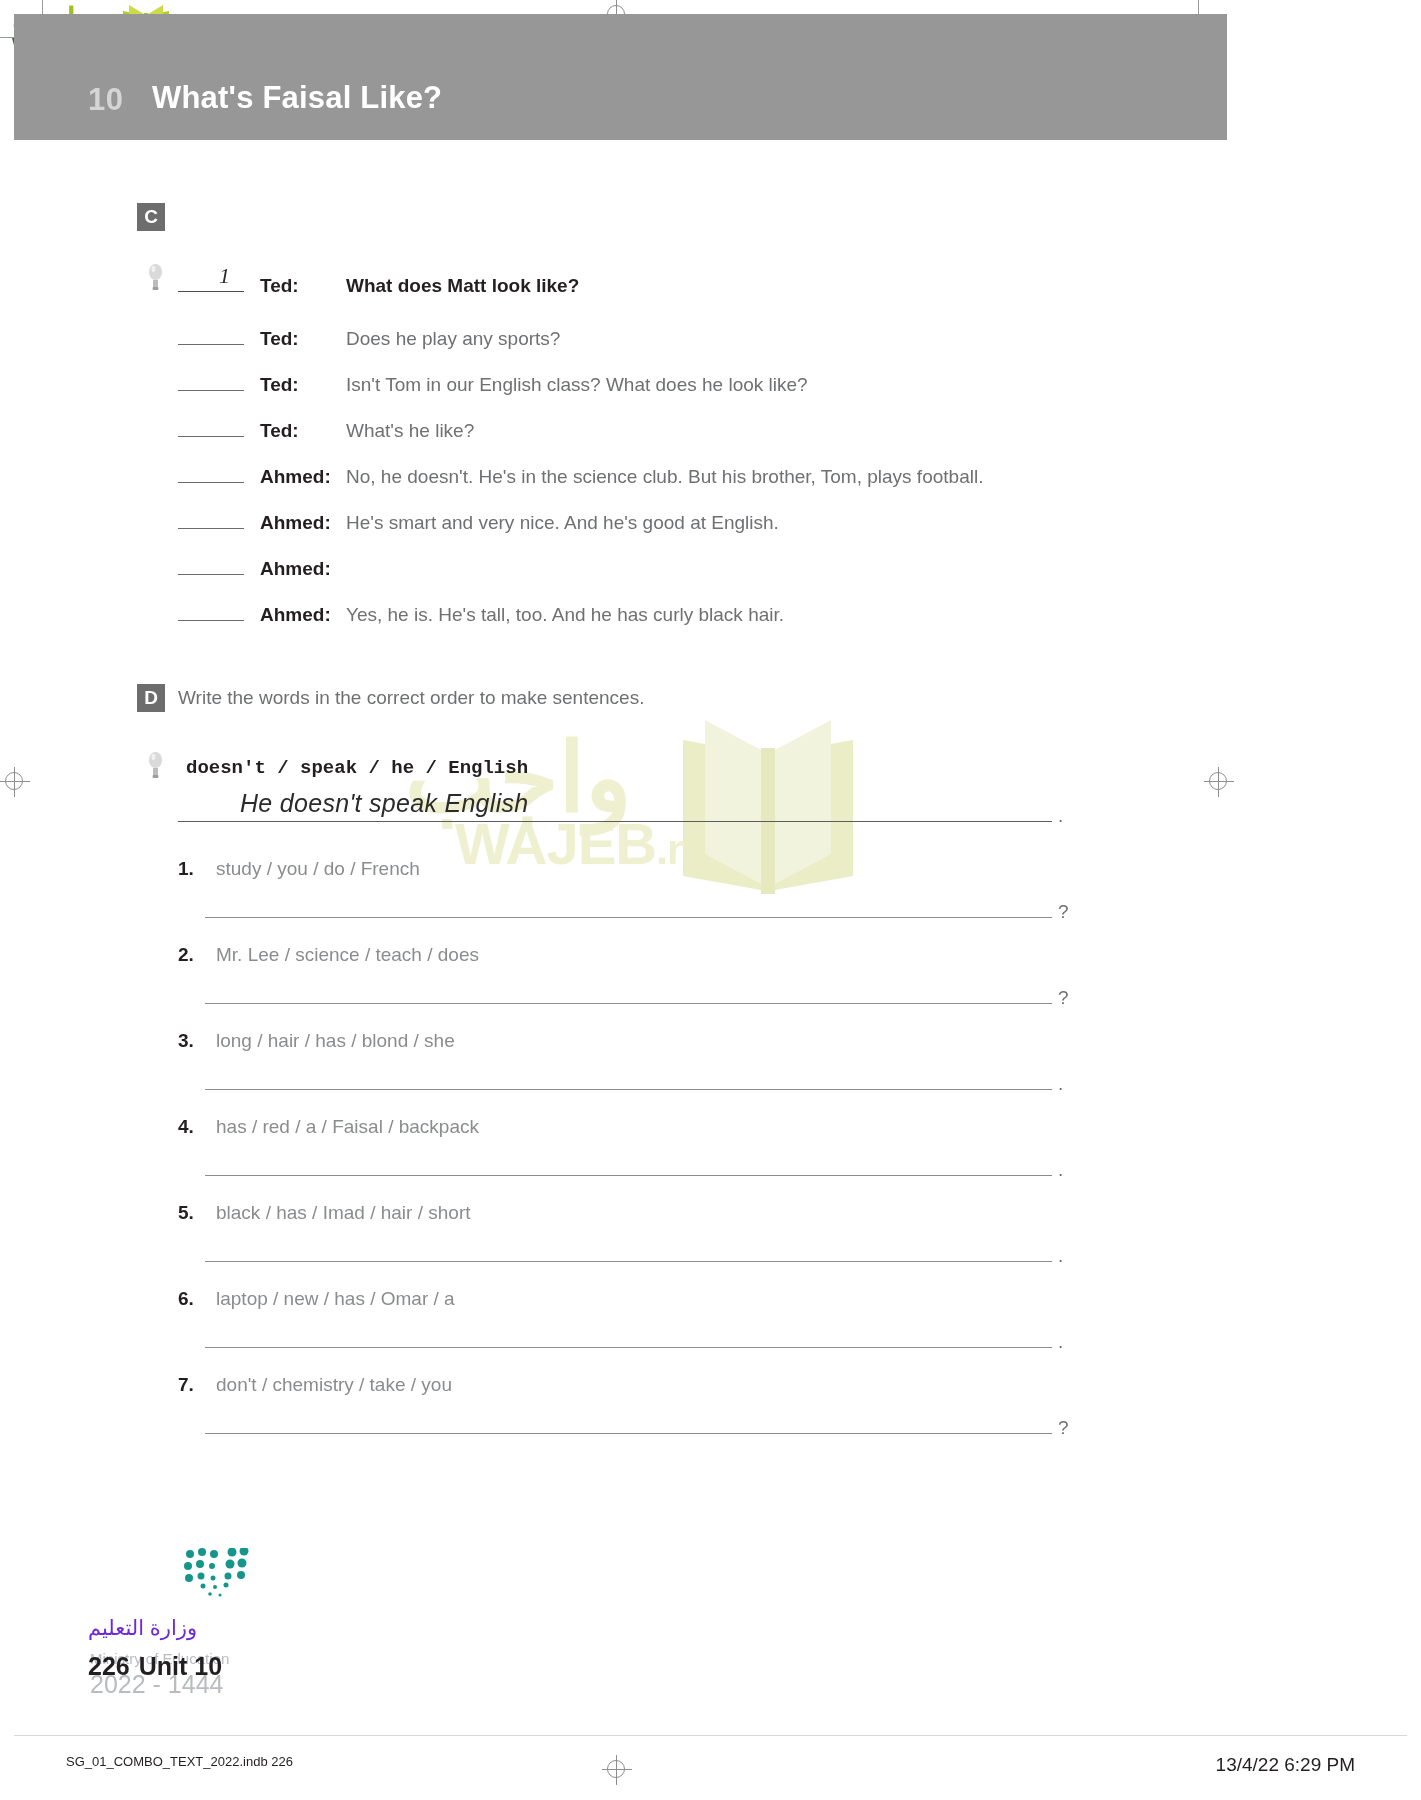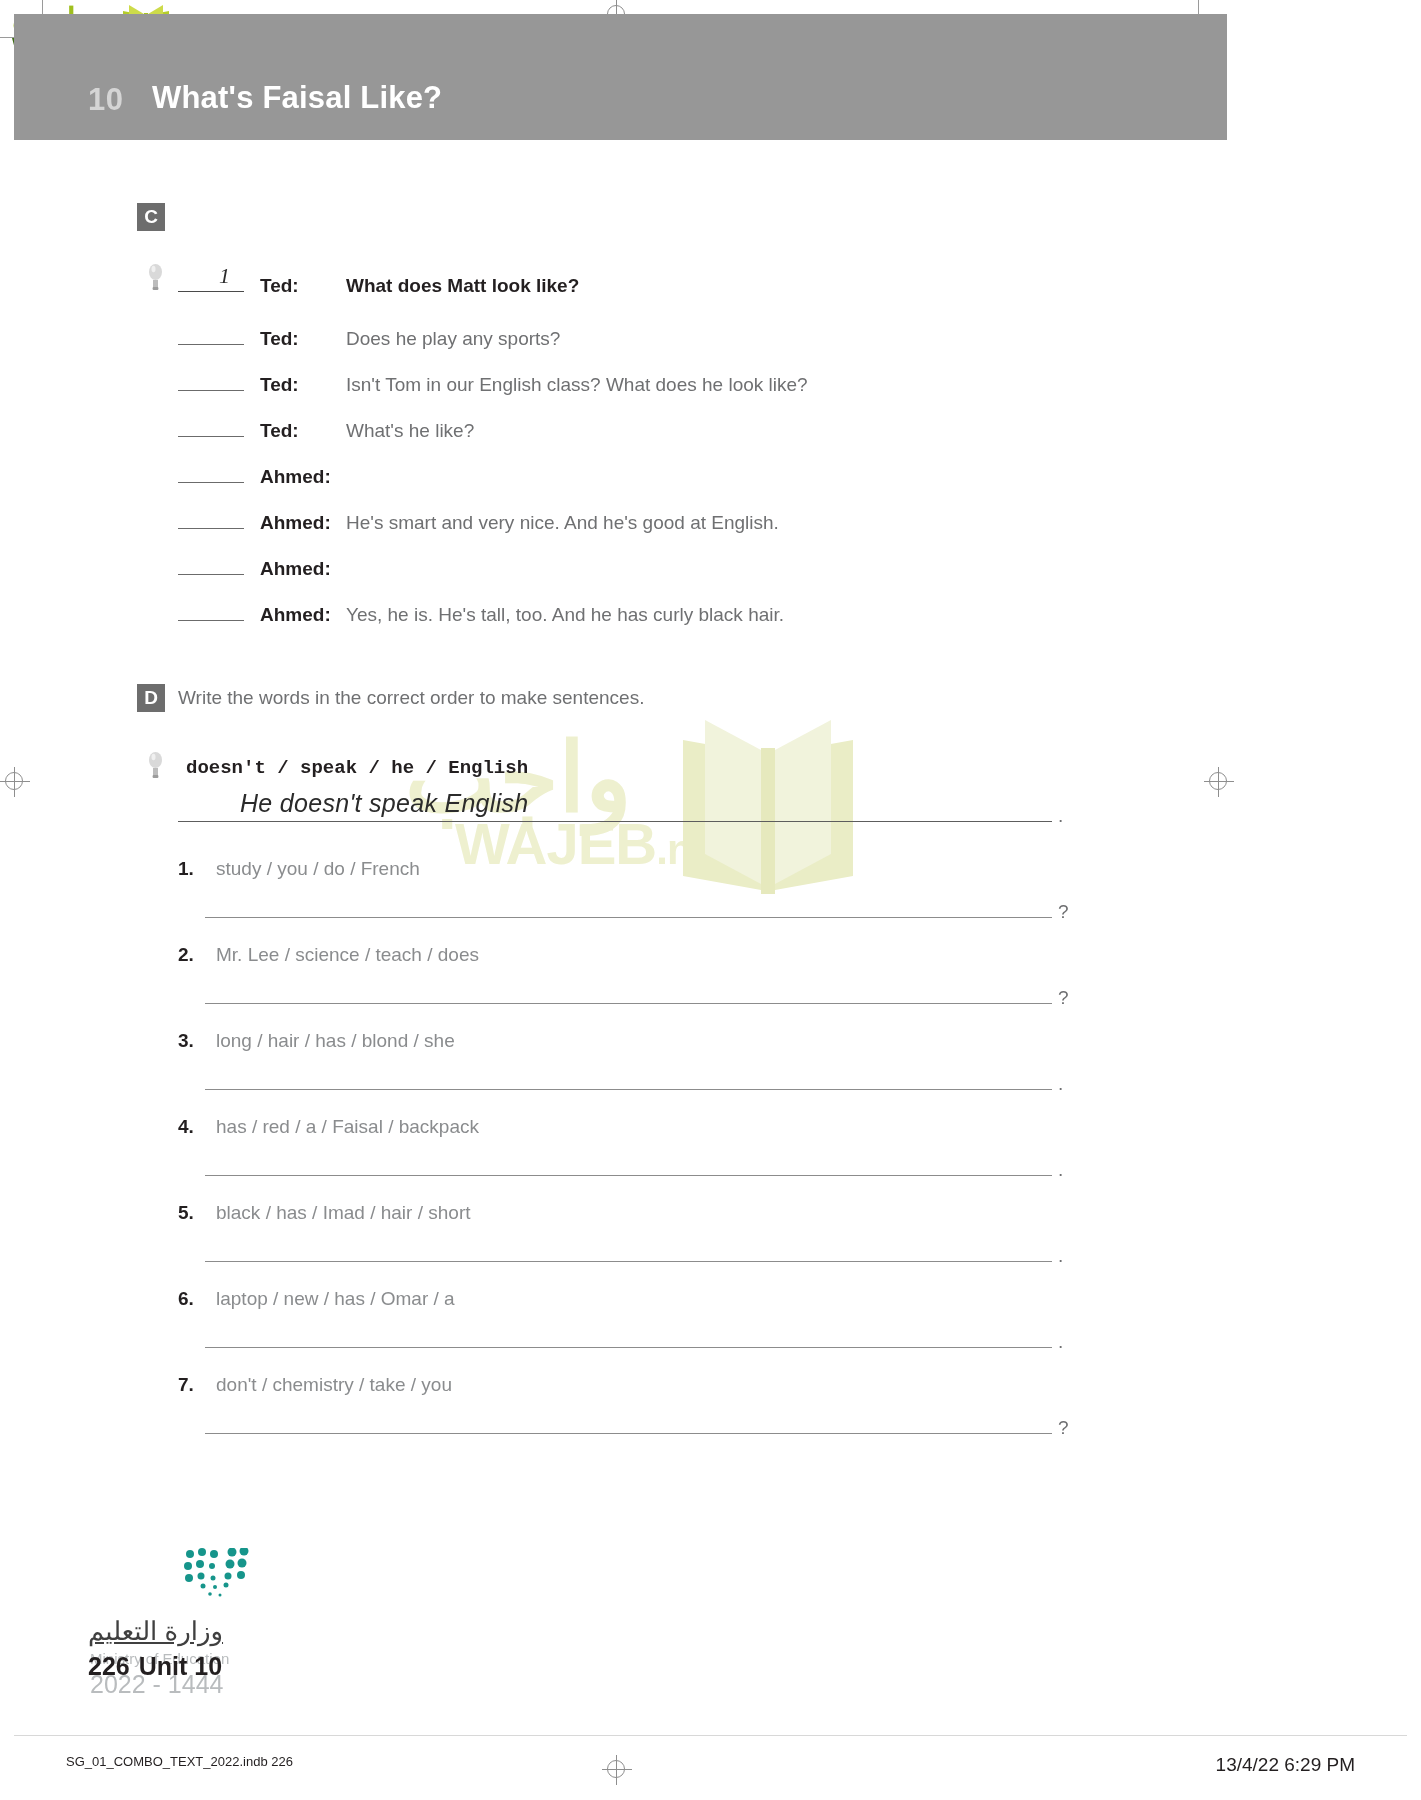--- a/index.html
+++ b/index.html
@@ -118,22 +118,22 @@
   }
   .d-hand {
     position:absolute; left:62px; bottom:3px;
     font-family:Liberation Sans, sans-serif; font-style:italic;
     font-size:25px; color:#2b2b2b; letter-spacing:0.3px;
   }
 
   
   .moe-logo { position:absolute; left:88px; top:1616px; width:250px; height:96px; z-index:2;}
   .moe-ar {
-    position:absolute; left:0; top:0; font-size:26px; color:#404040;
-    direction:rtl; letter-spacing:1px;text-decoration:underline;
+    position:absolute; left:0; top:0; font-size:21px; color:#6d28d9;
+    direction:rtl; letter-spacing:1px;
   }
   .moe-en {
     position:absolute; left:2px; top:34px; font-size:15px; color:#b9bcbe;
   }
   .moe-yr {
     position:absolute; left:2px; top:54px; font-size:25px; color:#b9bcbe;
   }
   .moe-emblem { position:absolute; left:96px; top:-68px; width:72px; height:62px; }
 
   .page-foot {
@@ -235,20 +235,21 @@
 
   <div class="conv-row" style="left:178px; top:417px;">
     <span class="conv-blank"></span>
     <span class="conv-speaker">Ted:</span>
     <span class="conv-text">What's he like?</span>
   </div>
 
   <div class="conv-row" style="left:178px; top:463px;">
     <span class="conv-blank"></span>
     <span class="conv-speaker wide">Ahmed:</span>
+    <span class="conv-text">No, he doesn't. He's in the science club. But his brother, Tom, plays football.</span>
   </div>
 
   <div class="conv-row" style="left:178px; top:509px;">
     <span class="conv-blank"></span>
     <span class="conv-speaker wide">Ahmed:</span>
     <span class="conv-text">He's smart and very nice. And he's good at English.</span>
   </div>
 
   <div class="conv-row" style="left:178px; top:555px;">
     <span class="conv-blank"></span>

